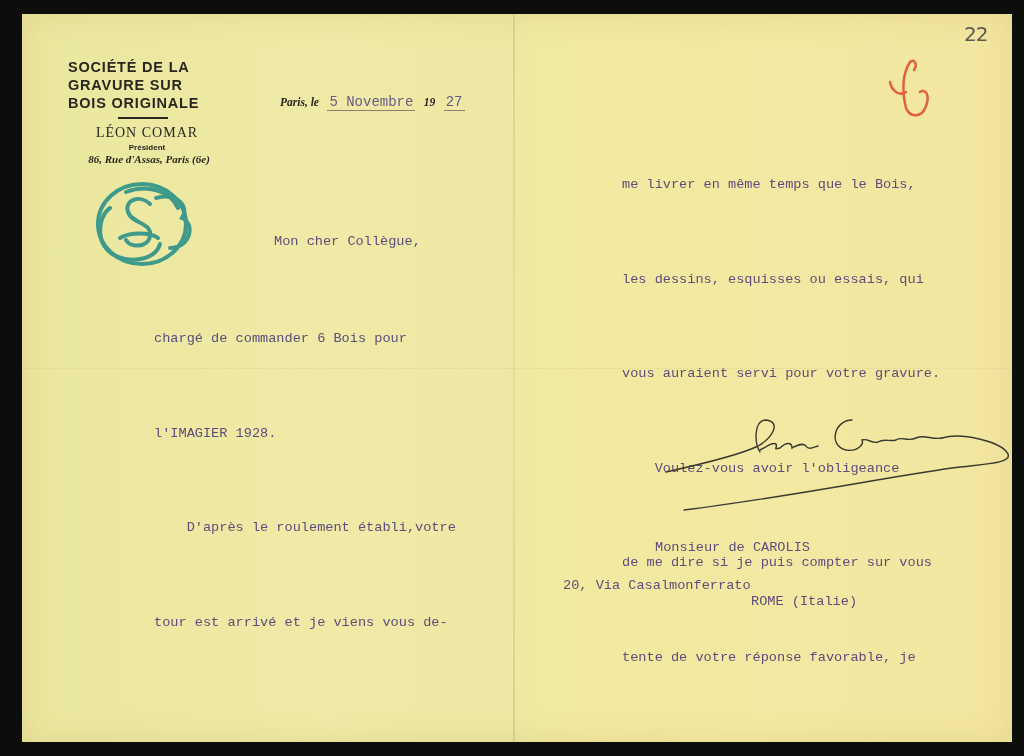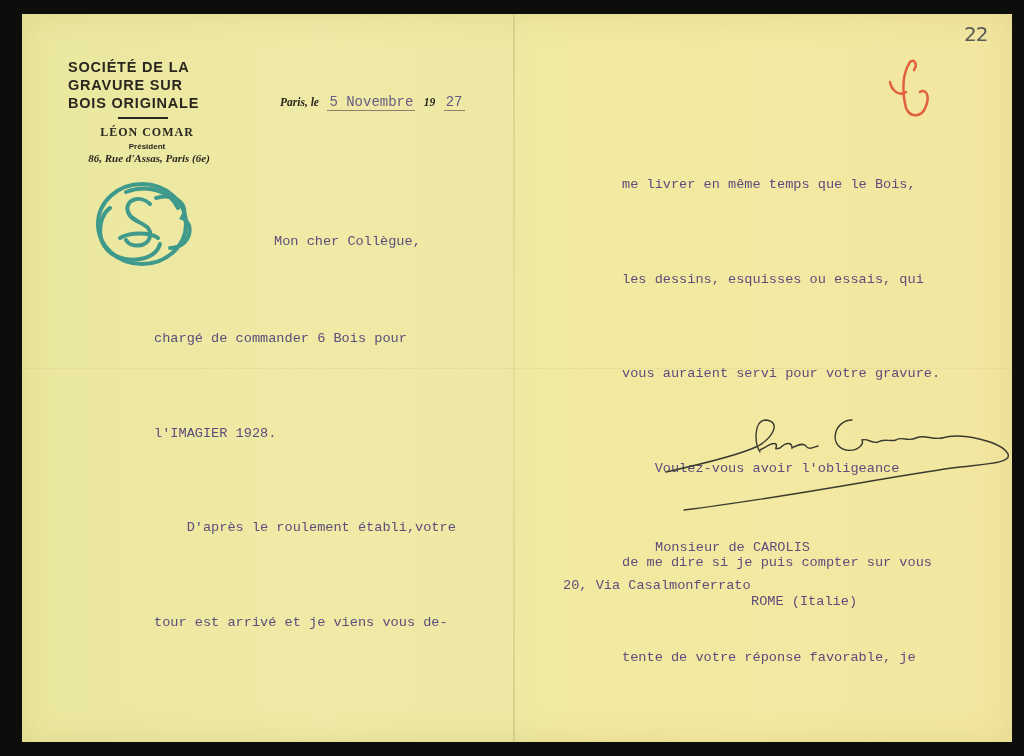--- a/index.html
+++ b/index.html
@@ -20,21 +20,21 @@
     .h-fold {
       position: absolute; left: 0; top: 354px; width: 990px; height: 1px;
       background: rgba(210,195,130,0.25);
     }
     .letterhead { position: absolute; left: 40px; top: 44px; width: 160px; text-align: center; color: #2a2620; }
     .lh-society {
       font-family: "Liberation Sans", sans-serif; font-weight: bold; font-size: 14.5px;
       line-height: 18px; letter-spacing: 0.8px; text-align: left; padding-left: 6px;
     }
     .lh-rule { width: 50px; height: 2px; background: #2a2620; margin: 5px auto 6px 56px; }
-    .lh-name { font-family: "Liberation Serif", serif; font-weight: bold; font-size: 12px; letter-spacing: 1px; margin-left: 10px; }
+    .lh-name { font-family: "Liberation Serif", serif; font-weight: normal; font-size: 14px; letter-spacing: 1px; margin-left: 10px; }
     .lh-title { font-family: "Liberation Sans", sans-serif; font-weight: bold; font-size: 8px; margin-top: 2px; margin-left: 10px; }
     .lh-address { font-family: "Liberation Serif", serif; font-style: italic; font-weight: bold; font-size: 11px; margin-top: 1px; margin-left: 14px; white-space: nowrap; }
     .monogram { position: absolute; left: 64px; top: 164px; width: 112px; height: 92px; }
     .dateline { position: absolute; left: 258px; top: 80px; white-space: nowrap; color: #6c5a86; font-size: 14px; text-align: right; }
     .date-label { font-family: "Liberation Serif", serif; font-style: italic; font-weight: bold; font-size: 11.5px; color: #2a2620; }
     .date-fill { border-bottom: 1px solid #8a8070; display: inline-block; padding: 0 2px; }
     .typed { position: absolute; color: #5e4c7c; font-size: 13.6px; line-height: 31.5px; white-space: pre; font-family: "Liberation Mono", monospace; }
     .typed .line { display: block; height: 31.5px; }
     .salutation { left: 252px; top: 186px; margin-top: 26px; }
     .body-left { left: 132px; top: 246px; }

